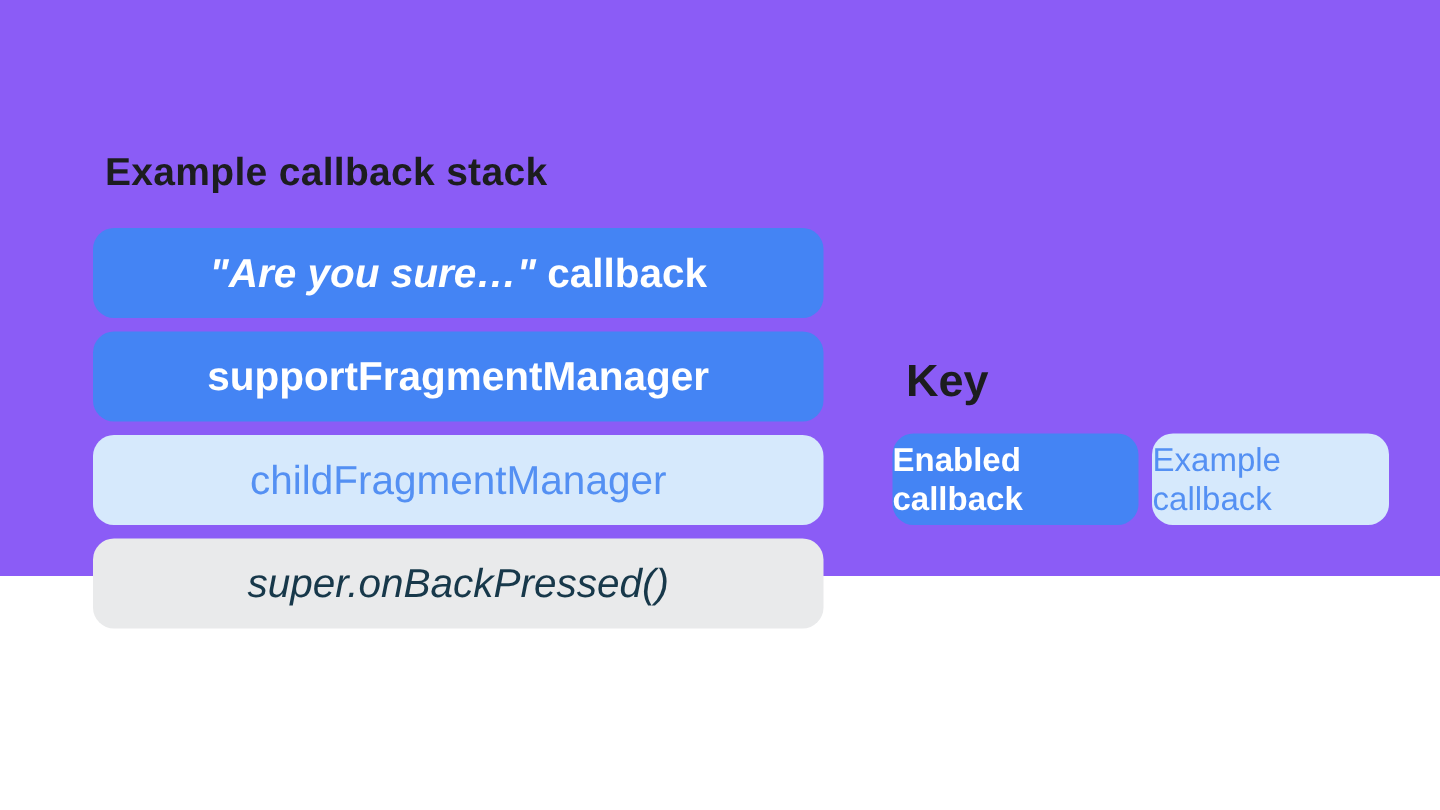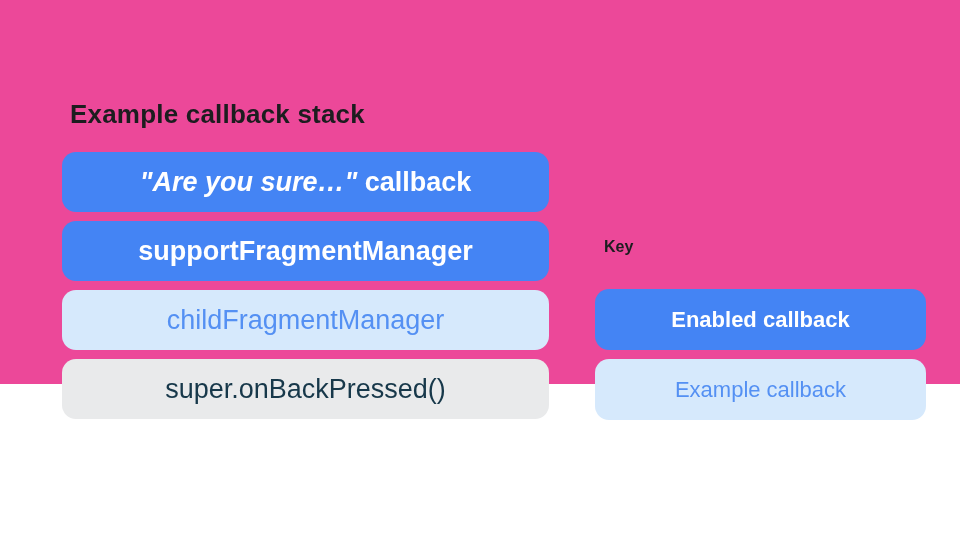--- a/index.html
+++ b/index.html
@@ -8,21 +8,21 @@
     width: 960px;
     height: 540px;
     background: #ffffff;
     overflow: hidden;
     font-family: "Liberation Sans", sans-serif;
   }
   .canvas {
     position: relative;
     width: 960px;
     height: 384px;
-    background: #ec4899;
+    background: #8b5cf6;
   }
   .title {
     position: absolute;
     left: 70px;
     top: 99px;
     margin: 0;
     font-size: 26px;
     font-weight: 600;
     letter-spacing: 0.2px;
     color: #1c1d1f;
@@ -52,39 +52,40 @@
   }
   .disabled {
     background: #d6e9fc;
     color: #5490f3;
     font-weight: 400;
   }
   .system {
     background: #e9eaeb;
     color: #17384a;
     font-weight: 400;
+    font-style: italic;
   }
   .it {
     font-style: italic;
   }
   .key-title {
     position: absolute;
     left: 604px;
     top: 238px;
-    font-size: 16px;
+    font-size: 30px;
     font-weight: 600;
     color: #1c1d1f;
   }
   .key {
     position: absolute;
     left: 595px;
     top: 289px;
     width: 331px;
     display: flex;
-    flex-direction: column;
+    flex-direction: row;
     gap: 9px;
   }
   .kbox {
     height: 61px;
     border-radius: 14px;
     display: flex;
     align-items: center;
     justify-content: center;
     font-size: 22px;
   }

